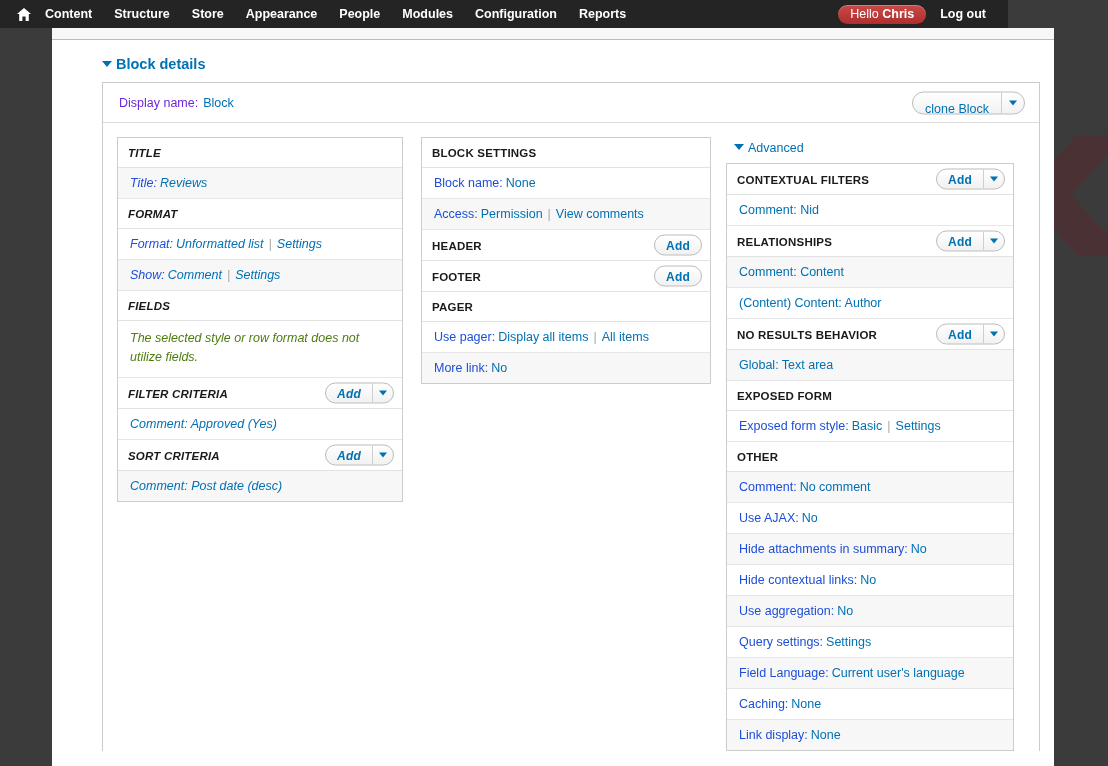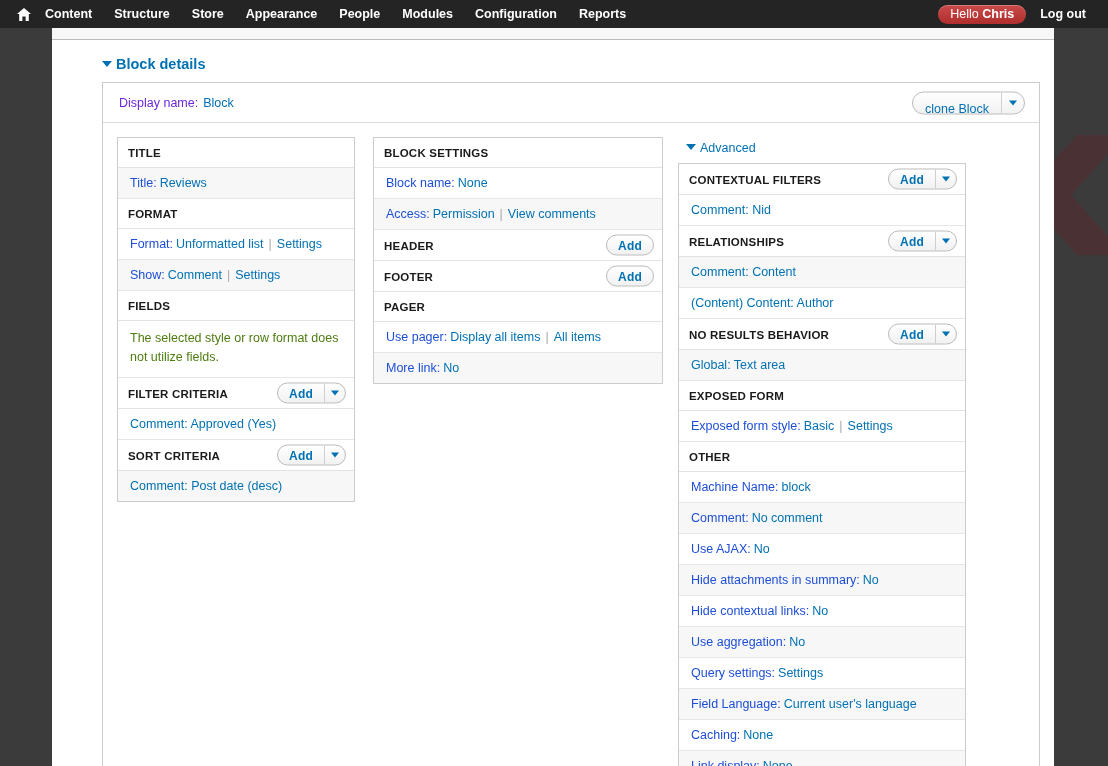--- a/index.html
+++ b/index.html
@@ -16,21 +16,21 @@
   .watermark {
     position: absolute; left: 1005px; top: 135px;
     width: 120px; height: 120px;
     background: #4a3234;
     clip-path: polygon(60% 0%, 100% 0%, 55% 50%, 100% 100%, 60% 100%, 15% 50%);
     opacity: 1;
   }
 
   
   .toolbar {
-    position: absolute; left: 0; top: 0; width: 1108px; height: 28px;
+    position: absolute; left: 0; top: 0; width: 1008px; height: 28px;
     background: #242424; z-index: 40;
     display: flex; align-items: center;
   }
   .toolbar-left { display: flex; align-items: center; height: 28px; }
   .tb-home {
     display: flex; align-items: center; justify-content: center;
     width: 34px; height: 28px; padding-left: 14px;
   }
   .tb-home svg { display: block; }
   .tb-item {
@@ -110,21 +110,21 @@
   }
   .arrow-dn {
     width: 0; height: 0;
     border-left: 4px solid transparent; border-right: 4px solid transparent;
     border-top: 5px solid #0071b3;
   }
 
   
   .cols { display: flex; align-items: flex-start; padding: 14px 14px 0 14px; }
   .col { }
-  .col-left { width: 238px; }
+  .col-left { width: 286px; font-style: italic; }
   .col-mid  { width: 290px; margin-left: 18px; }
   .col-right{ width: 288px; margin-left: 15px; }
 
   .box { border: 1px solid #ccc; background: #fff; }
 
   .adv-hd {
     font-size: 12.5px; color: #0071b3; font-weight: normal;
     padding: 4px 0 8px 8px; cursor: pointer;
   }
 
@@ -376,21 +376,20 @@
               </div>
               <div class="row">
                 <span class="lbl">Exposed form style:</span><span class="sp"></span><span class="lnk">Basic</span><span class="sep">|</span><span class="lnk">Settings</span>
               </div>
 
               <div class="sec-hd">
                 <span>OTHER</span>
               </div>
 
               <div id="other-rows">
-                  <div class="row"><span class="lbl">Machine Name:</span><span class="sp"></span><span class="lnk">block</span></div>
                   <div class="row alt"><span class="lbl">Comment:</span><span class="sp"></span><span class="lnk">No comment</span></div>
                   <div class="row"><span class="lbl">Use AJAX:</span><span class="sp"></span><span class="lnk">No</span></div>
                   <div class="row alt"><span class="lbl">Hide attachments in summary:</span><span class="sp"></span><span class="lnk">No</span></div>
                   <div class="row"><span class="lbl">Hide contextual links:</span><span class="sp"></span><span class="lnk">No</span></div>
                   <div class="row alt"><span class="lbl">Use aggregation:</span><span class="sp"></span><span class="lnk">No</span></div>
                   <div class="row"><span class="lbl">Query settings:</span><span class="sp"></span><span class="lnk">Settings</span></div>
                   <div class="row alt"><span class="lbl">Field Language:</span><span class="sp"></span><span class="lnk">Current user's language</span></div>
                   <div class="row"><span class="lbl">Caching:</span><span class="sp"></span><span class="lnk">None</span></div>
                   <div class="row alt"><span class="lbl">Link display:</span><span class="sp"></span><span class="lnk">None</span></div>
                 </div>

